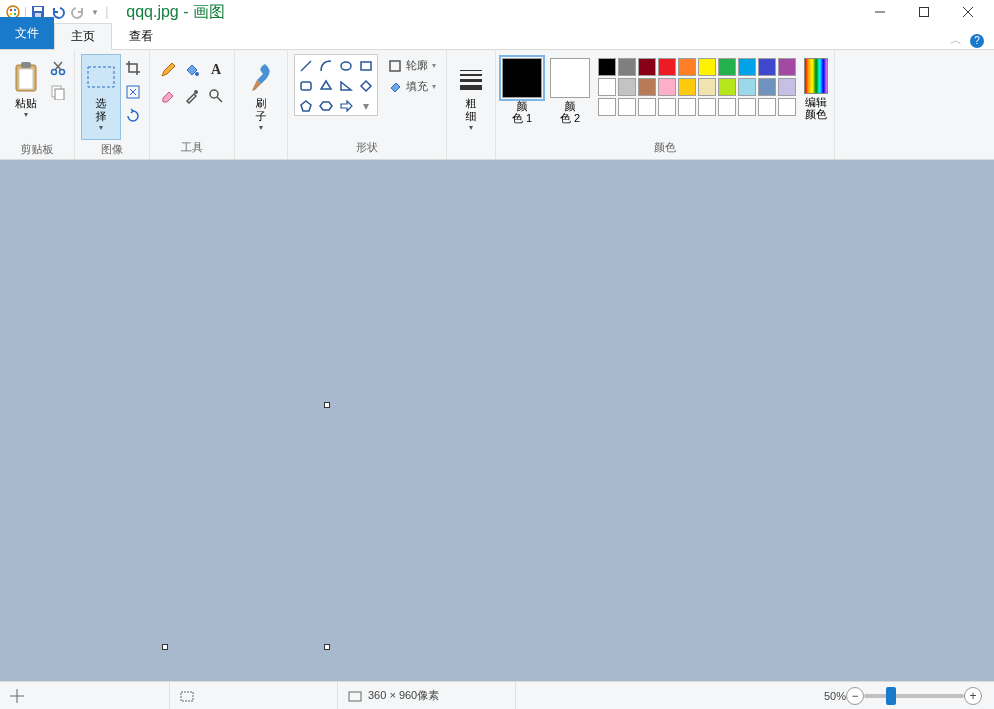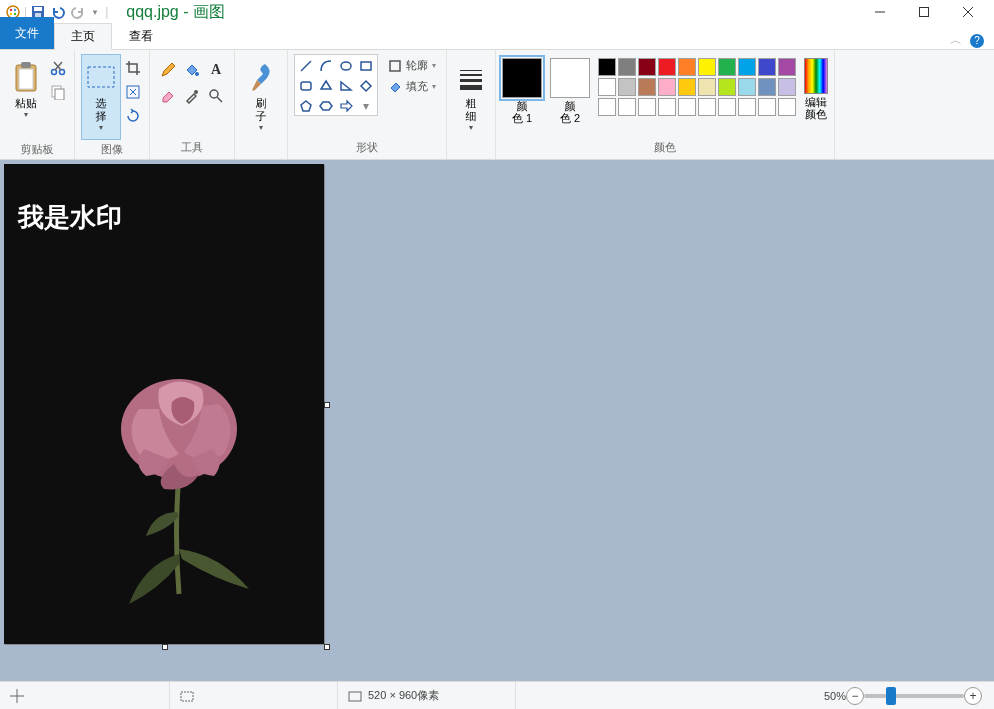--- a/index.html
+++ b/index.html
@@ -422,37 +422,20 @@
         <div class="clabel" style="white-space:pre;">编辑
 颜色</div>
       </div>
     </div>
     <div class="group-label">颜色</div>
   </div>
 
 </div>
 
 <div class="canvas-area">
-  <div class="canvas">
-    <div class="watermark">我是水印</div>
-    <svg class="rose" viewBox="0 0 200 280">
-      <path d="M95 240 Q90 180 95 120" stroke="#5d6b3d" stroke-width="5" fill="none"></path>
-      <path d="M95 200 Q60 210 45 250 Q75 235 95 210" fill="#3d4a2a"></path>
-      <path d="M95 195 Q135 200 165 235 Q130 225 98 205" fill="#4a5832"></path>
-      <path d="M93 158 Q70 158 62 182 Q85 175 95 162" fill="#445230"></path>
-      <ellipse cx="95" cy="75" rx="58" ry="50" fill="#b56d83"></ellipse>
-      <path d="M55 55 Q40 75 55 100 Q75 112 95 100 Q78 80 75 55 Z" fill="#c9859a"></path>
-      <path d="M135 50 Q155 70 140 100 Q118 112 100 98 Q115 78 118 52 Z" fill="#c07b92"></path>
-      <path d="M75 35 Q95 20 118 35 Q125 60 98 72 Q70 62 75 35 Z" fill="#d797ab"></path>
-      <path d="M88 48 Q98 38 110 48 Q112 65 98 70 Q85 64 88 48 Z" fill="#a85d74"></path>
-      <path d="M60 95 Q48 110 62 122 Q82 120 85 105 Z" fill="#b77289"></path>
-      <path d="M128 95 Q142 108 130 122 Q110 120 108 104 Z" fill="#b77289"></path>
-      <path d="M90 110 Q70 125 80 135 Q105 138 115 120 Q100 130 90 110 Z" fill="#9c5a70"></path>
-    </svg>
-  </div>
   <div class="handle" style="left:324px;top:242px;"></div>
   <div class="handle" style="left:162px;top:484px;"></div>
   <div class="handle" style="left:324px;top:484px;"></div>
 </div>
 
 <div class="statusbar">
   <div class="cell" style="width:170px;">
     <svg width="14" height="14">
         <line x1="7" y1="0" x2="7" y2="14" stroke="#666"></line>
         <line x1="0" y1="7" x2="14" y2="7" stroke="#666"></line>
@@ -460,21 +443,21 @@
   </div>
   <div class="cell" style="width:168px;">
     <svg width="14" height="14">
         <rect x="1" y="3" width="12" height="9" fill="none" stroke="#666" stroke-dasharray="2 1"></rect>
       </svg>
   </div>
   <div class="cell" style="width:178px;">
     <svg width="14" height="14">
         <rect x="1" y="3" width="12" height="9" fill="none" stroke="#666"></rect>
       </svg>
-    <span>520 × 960像素</span>
+    <span>360 × 960像素</span>
   </div>
   <div class="zoom">
     <span>50%</span>
     <div class="zbtn">−</div>
     <div class="slider">
         <div class="thumb"></div>
       </div>
     <div class="zbtn">+</div>
   </div>
 </div>

